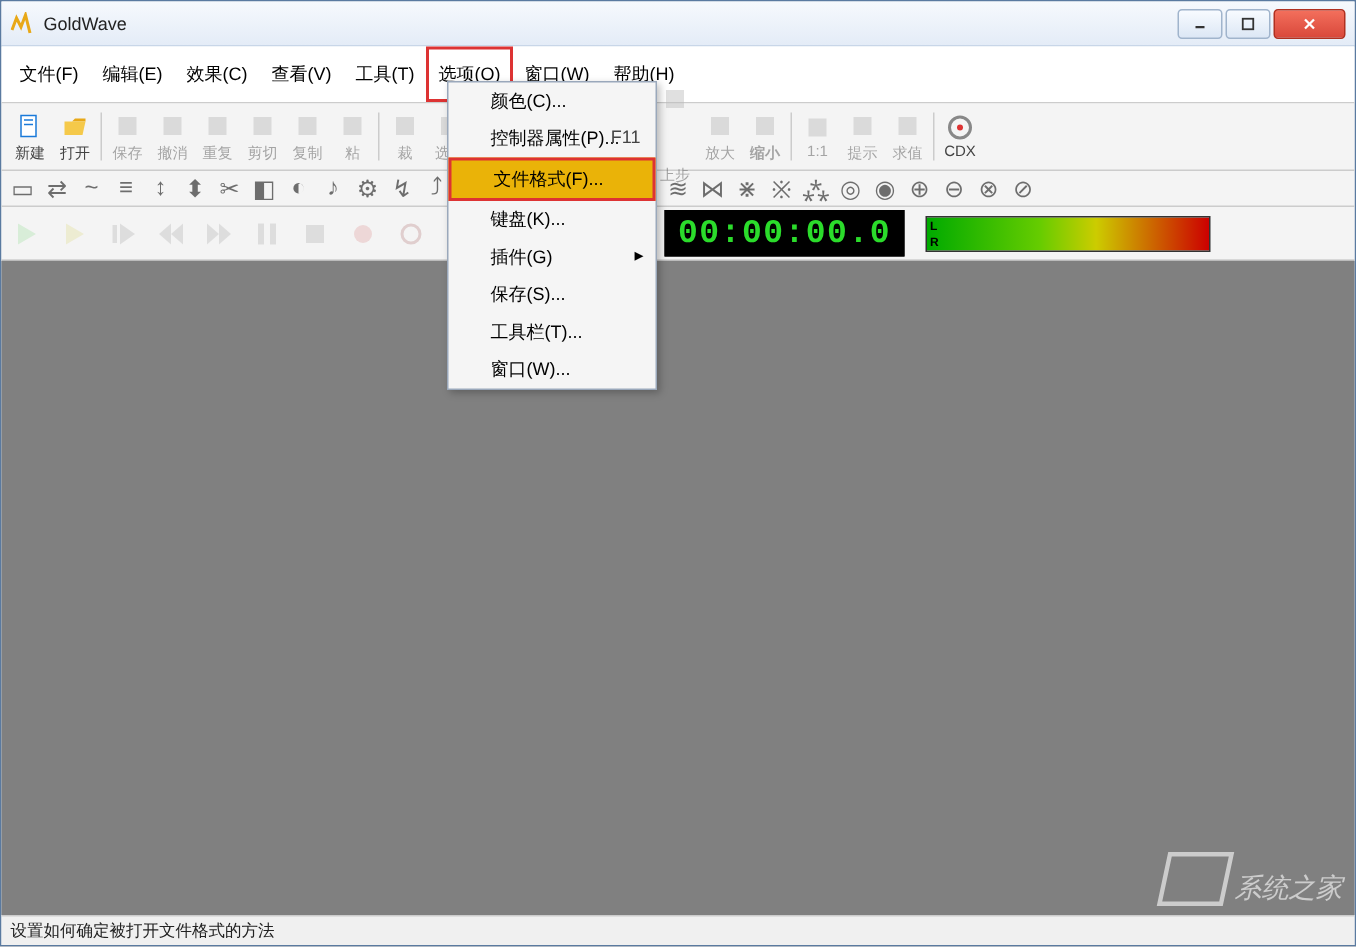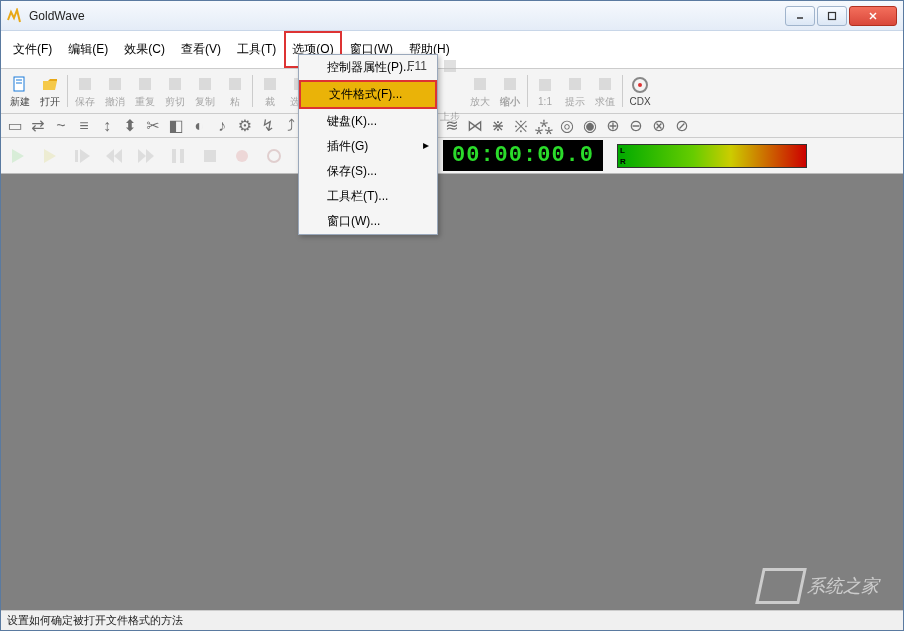--- a/index.html
+++ b/index.html
@@ -42,21 +42,21 @@
 .workspace { flex: 1; background: #808080; position: relative; }
 
 .statusbar { height: 20px; background: #f0f0f0; border-top: 1px solid #ccc; font-size: 11px; display: flex; align-items: center; padding: 0 6px; color: #222; }
 
 .dropdown { position: absolute; top: 54px; left: 298px; width: 140px; background: #f5f5f5; border: 1px solid #9aa8bb; box-shadow: 2px 2px 5px rgba(0,0,0,.25); font-size: 12px; z-index: 100; }
 .dditem { padding: 4px 12px 4px 28px; position: relative; white-space: nowrap; }
 .dditem.highlight { border: 2px solid #d33; background: #eab308; }
 .dditem .shortcut { position: absolute; right: 10px; color: #444; }
 .dditem .arrow { position: absolute; right: 8px; }
 
-.watermark { position: absolute; right: 24px; bottom: 6px; color: rgba(255,255,255,.6); font-size: 18px; font-style: italic; pointer-events: none; display: flex; align-items: center; gap: 4px; }
+.watermark { position: absolute; right: 8px; bottom: 6px; color: rgba(255,255,255,.6); font-size: 18px; font-style: italic; pointer-events: none; display: flex; align-items: flex-end; gap: 4px; }
 .watermark .wicon { width: 44px; height: 36px; border: 3px solid rgba(255,255,255,.6); transform: skewX(-12deg); }
 
 svg { display:block; }
 </style>
 </head>
 <body>
 
 <div class="window-frame">
 
   <div class="titlebar">
@@ -385,20 +385,21 @@
       <span>系统之家</span>
     </div>
   </div>
 
   <div class="statusbar">
     <span>设置如何确定被打开文件格式的方法</span>
   </div>
 </div>
 
 <div class="dropdown">
+  <div class="dditem"><span>颜色(C)...</span></div>
   <div class="dditem"><span>控制器属性(P)...</span><span class="shortcut">F11</span></div>
   <div class="dditem highlight"><span>文件格式(F)...</span></div>
   <div class="dditem"><span>键盘(K)...</span></div>
   <div class="dditem"><span>插件(G)</span><span class="arrow">▸</span></div>
   <div class="dditem"><span>保存(S)...</span></div>
   <div class="dditem"><span>工具栏(T)...</span></div>
   <div class="dditem"><span>窗口(W)...</span></div>
 </div>
 
 </body></html>

